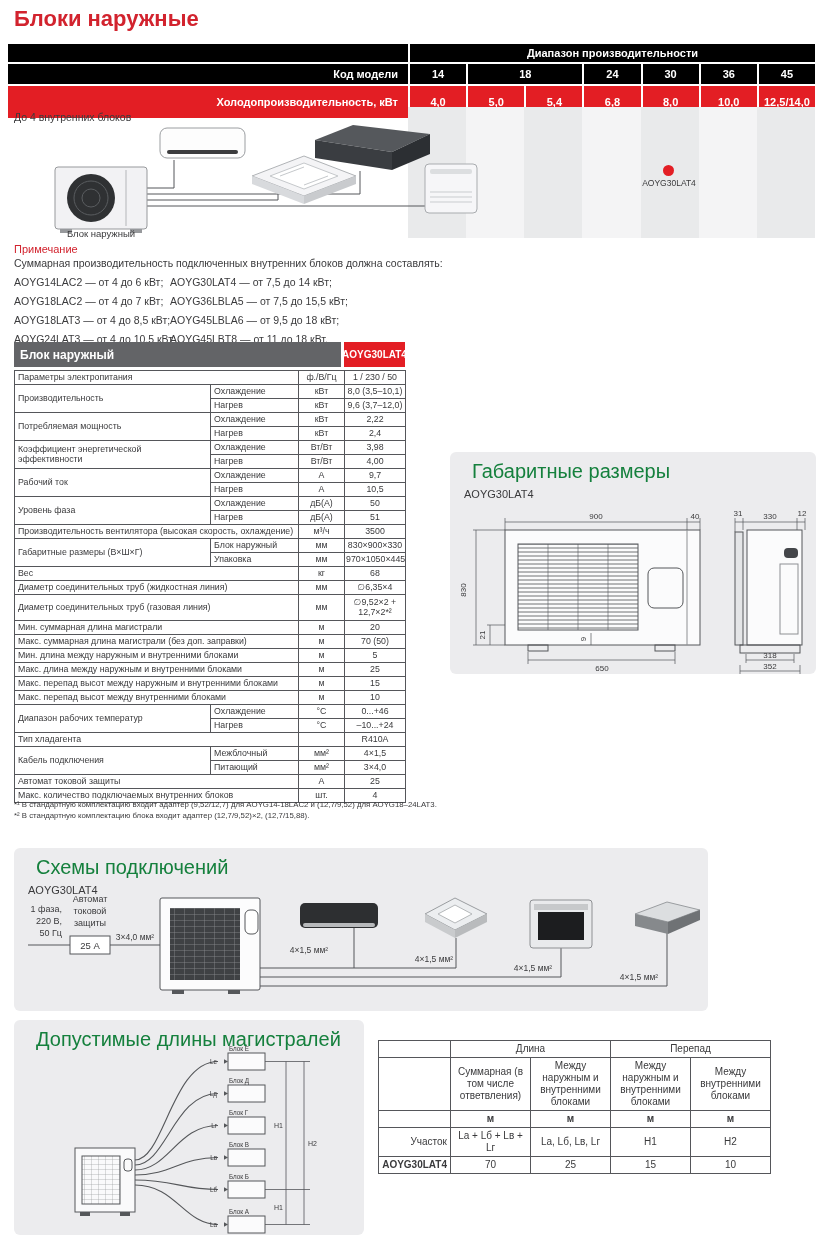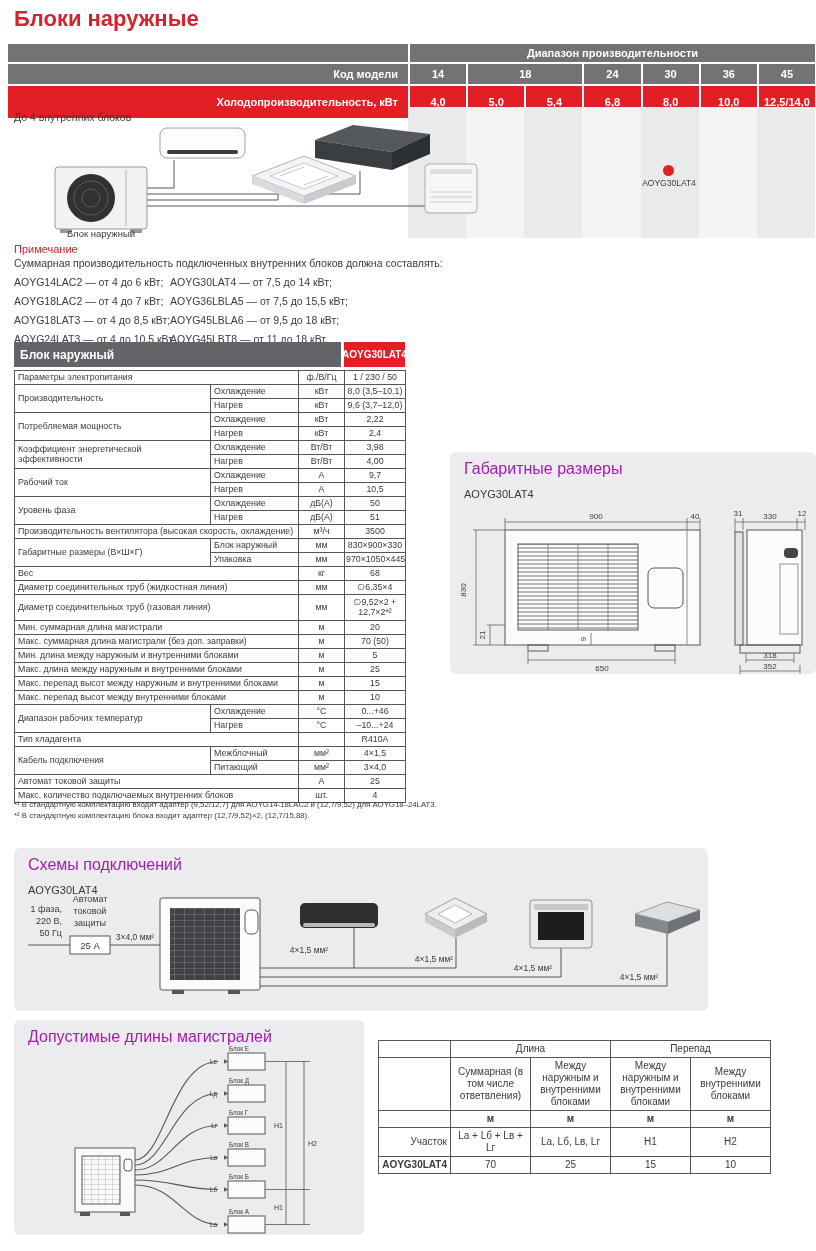--- a/index.html
+++ b/index.html
@@ -4,21 +4,21 @@
 <style>
   * { margin:0; padding:0; box-sizing:border-box; }
   body { background:#fff; font-family:"Liberation Sans","DejaVu Sans",sans-serif; }
   .page { position:relative; width:816px; height:1251px; background:#ffffff; overflow:hidden; color:#3a3a3c; }
 
   .page-title { position:absolute; left:14px; top:6px; font-size:22px; font-weight:bold; color:#d2232e; }
 
   
   .cap-row { position:absolute; left:8px; width:807px; display:grid; grid-template-columns:400px repeat(7,1fr); gap:2px; }
   .cap-row > div { display:flex; align-items:center; justify-content:center; color:#fff; font-weight:bold; font-size:11px; }
-  .gcell { background:#737373; }
+  .gcell { background:#000000; }
   .rcell { background:#e31e24; font-size:10px; }
   .cell-right { justify-content:flex-end !important; padding-right:10px; }
   #cap1 { top:44px; height:18px; }
   #cap2 { top:64px; height:20px; }
   #cap3 { top:86px; height:32px; }
 
   
   .stripes { position:absolute; left:408px; top:107px; width:407px; height:131px; display:flex; }
   .stripes > div { flex:1; }
   .stripes > div:nth-child(odd) { background:#e9eaeb; }
@@ -46,21 +46,21 @@
   table.spec td.unit, table.spec td.val { text-align:center; padding:0 1px; }
   table.spec td.val { white-space:pre-line; }
   table.spec tr.tall td { height:26px; }
   .footnotes { position:absolute; left:14px; top:800px; font-size:7.8px; line-height:10.5px; color:#3a3a3c; }
 
   
   .panel { position:absolute; background:#ececee; border-radius:6px; }
   #dims-panel { left:450px; top:452px; width:366px; height:222px; }
   #wiring-panel { left:14px; top:848px; width:694px; height:163px; }
   #len-panel { left:14px; top:1020px; width:350px; height:215px;text-align:right; }
-  .ptitle { position:absolute; left:14px; top:8px; font-size:16px; color:#a21caf; }
+  .ptitle { position:absolute; left:22px; top:8px; font-size:20px; color:#15803d; }
   .pmodel { position:absolute; left:14px; top:36px; font-size:11px; color:#3a3a3c; }
   .panel svg { position:absolute; }
 
   svg text { font-family:"Liberation Sans","DejaVu Sans",sans-serif; fill:#3a3a3c; }
   .dimtxt { font-size:8px; }
   .art-line { stroke:#55575a; fill:none; }
 
   
   table.len { position:absolute; left:378px; top:1040px; width:392px; border-collapse:collapse; table-layout:fixed; font-size:10px; color:#3a3a3c; background:#fff;padding-left:40px; }
   table.len td { border:1px solid #55565a; text-align:center; padding:2px 3px; line-height:1.2; }

